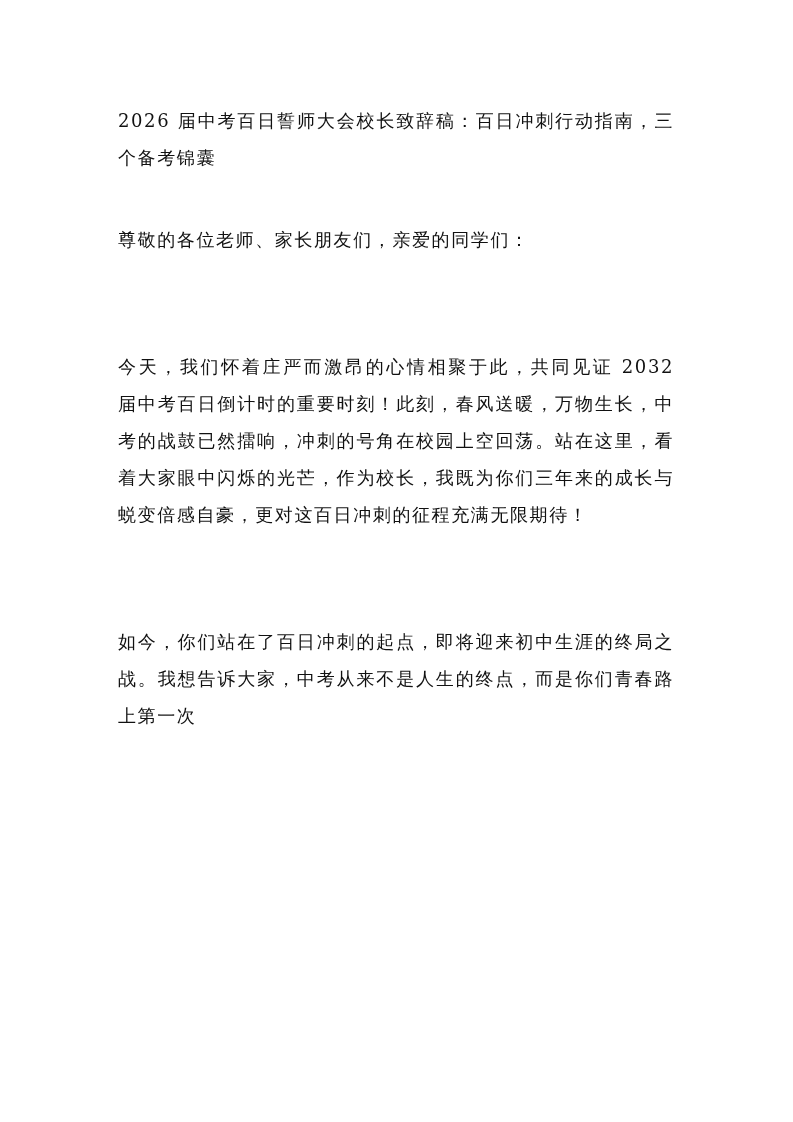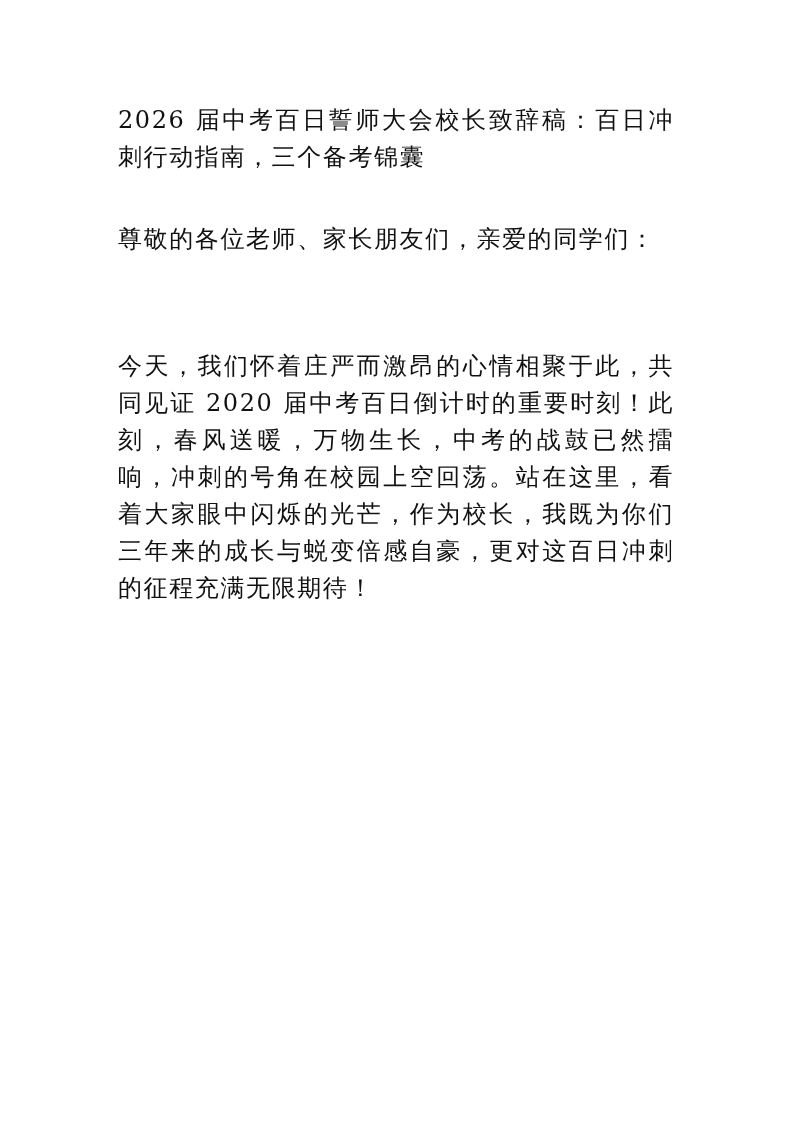--- a/index.html
+++ b/index.html
@@ -15,21 +15,21 @@
       font-family: "DejaVu Sans", "Liberation Sans", sans-serif;
       color: #111111;
     }
     .page {
       position: absolute;
       left: 118px;
       top: 102px;
       width: 556px;
     }
     .para {
-      font-size: 24px;
+      font-size: 18px;
       line-height: 37px;
       margin: 0;
       text-align: justify;
       text-align-last: left;
       letter-spacing: 1.6px;
       font-family: "DejaVu Serif", "Liberation Serif", serif;
     }
     .gap-lg { height: 45px; }
   </style>
 </head>
@@ -37,18 +37,19 @@
 
 <div class="page">
   <p class="para">2026 届中考百日誓师大会校长致辞稿：百日冲刺行动指南，三个备考锦囊</p>
   <div class="gap-lg"></div>
 
   <p class="para">尊敬的各位老师、家长朋友们，亲爱的同学们：</p>
   <div class="gap-lg"></div>
 
   <div class="gap-lg"></div>
 
-  <p class="para">今天，我们怀着庄严而激昂的心情相聚于此，共同见证 2020 届中考百日倒计时的重要时刻！此刻，春风送暖，万物生长，中考的战鼓已然擂响，冲刺的号角在校园上空回荡。站在这里，看着大家眼中闪烁的光芒，作为校长，我既为你们三年来的成长与蜕变倍感自豪，更对这百日冲刺的征程充满无限期待！</p>
+  <p class="para">今天，我们怀着庄严而激昂的心情相聚于此，共同见证 2032 届中考百日倒计时的重要时刻！此刻，春风送暖，万物生长，中考的战鼓已然擂响，冲刺的号角在校园上空回荡。站在这里，看着大家眼中闪烁的光芒，作为校长，我既为你们三年来的成长与蜕变倍感自豪，更对这百日冲刺的征程充满无限期待！</p>
   <div class="gap-lg"></div>
 
   <div class="gap-lg"></div>
 
+  <p class="para">如今，你们站在了百日冲刺的起点，即将迎来初中生涯的终局之战。我想告诉大家，中考从来不是人生的终点，而是你们青春路上第一次</p>
 </div>
 
 </body></html>

